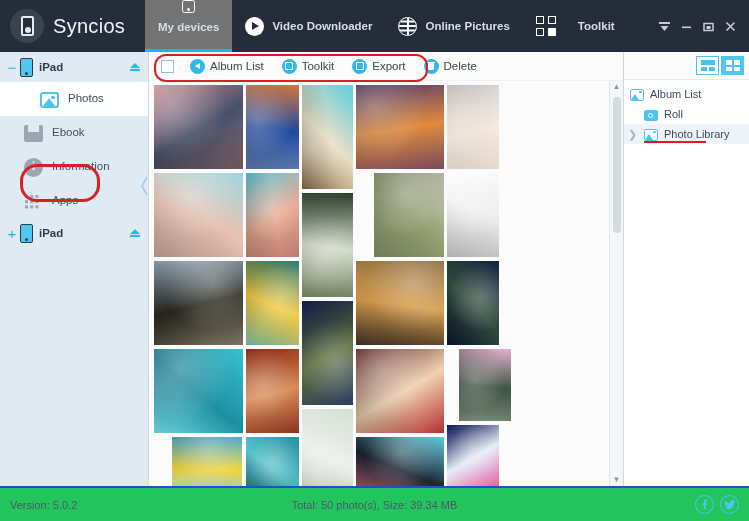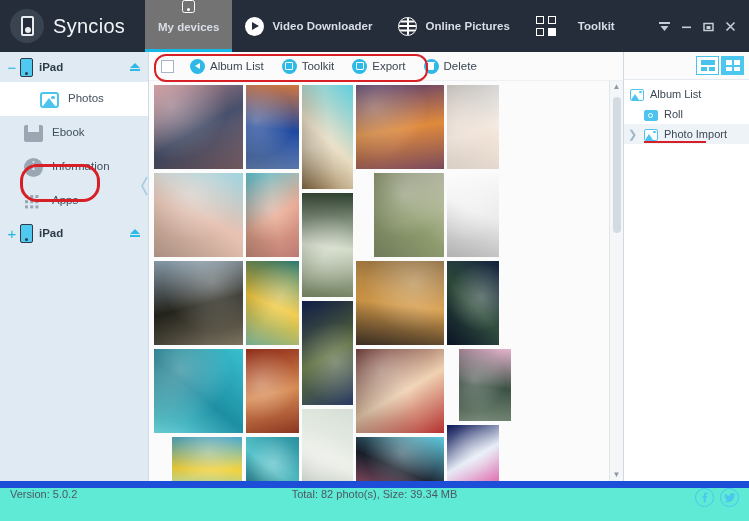--- a/index.html
+++ b/index.html
@@ -436,23 +436,23 @@
     background:#d81f25;
   }
   .at-expander {
     position: absolute; left: -8px; top: 50%; margin-top:-6px;
     color:#9fb6c7; font-size:11px;
   }
 
   
   .statusbar {
     height: 33px; flex: 0 0 33px;
-    background: #5eead4;
-    border-top: 7px solid #1d4ed8;
-    display: flex; align-items: flex-start;
+    background: #22c55e;
+    border-top: 2px solid #1d4ed8;
+    display: flex; align-items: center;
     font-size: 11px; color: #4d5864;
     position: relative;
   }
   .st-version { padding-left: 10px; }
   .st-total { position:absolute; left:0; right:0; text-align:center; pointer-events:none;}
   .st-social { margin-left:auto; display:flex; gap:6px; padding-right:10px; }
   .soc {
     width: 19px;height:19px;border-radius:50%;
     border:1.6px solid #4cc7ef; box-sizing:border-box;
     display:flex;align-items:center;justify-content:center;
@@ -719,30 +719,30 @@
             <span class="at-ico ic-album"></span>
             <span>Album List</span>
           </div>
           <div class="atitem lv2">
             <span class="at-ico ic-cam"></span>
             <span>Roll</span>
           </div>
           <div class="atitem lv2 selected">
             <span class="at-expander" style="left: 4px;">❯</span>
             <span class="at-ico ic-album"></span>
-            <span>Photo Import</span>
+            <span>Photo Library</span>
             <span class="at-underline"></span>
           </div>
         </div>
     </div>
   </div>
 
   <div class="statusbar">
     <div class="st-version">Version: 5.0.2</div>
-    <div class="st-total">Total: 82 photo(s), Size: 39.34 MB</div>
+    <div class="st-total">Total: 50 photo(s), Size: 39.34 MB</div>
     <div class="st-social">
       <div class="soc">
         <svg width="11" height="11" viewBox="0 0 11 11">
             <path d="M6.6 10.5V6h1.5l.25-1.8H6.6V3.1c0-.5.15-.85.9-.85h.9V.65C8.2.62 7.66.58 7.04.58c-1.3 0-2.2.8-2.2 2.3V4.2H3.3V6h1.54v4.5z" fill="#4cc7ef"></path>
           </svg>
       </div>
       <div class="soc">
         <svg width="12" height="11" viewBox="0 0 12 11">
             <path d="M11.4 2.2c-.4.2-.85.33-1.3.4.47-.29.83-.74 1-1.28-.44.26-.93.45-1.45.55A2.28 2.28 0 0 0 5.77 4a6.47 6.47 0 0 1-4.7-2.38 2.28 2.28 0 0 0 .7 3.04 2.26 2.26 0 0 1-1.03-.29v.03c0 1.1.78 2.02 1.83 2.23a2.3 2.3 0 0 1-1.03.04 2.28 2.28 0 0 0 2.13 1.58A4.58 4.58 0 0 1 .3 9.2a6.45 6.45 0 0 0 3.5 1.03c4.2 0 6.5-3.48 6.5-6.5v-.3c.45-.32.83-.72 1.1-1.18z" fill="#4cc7ef"></path>
           </svg>

